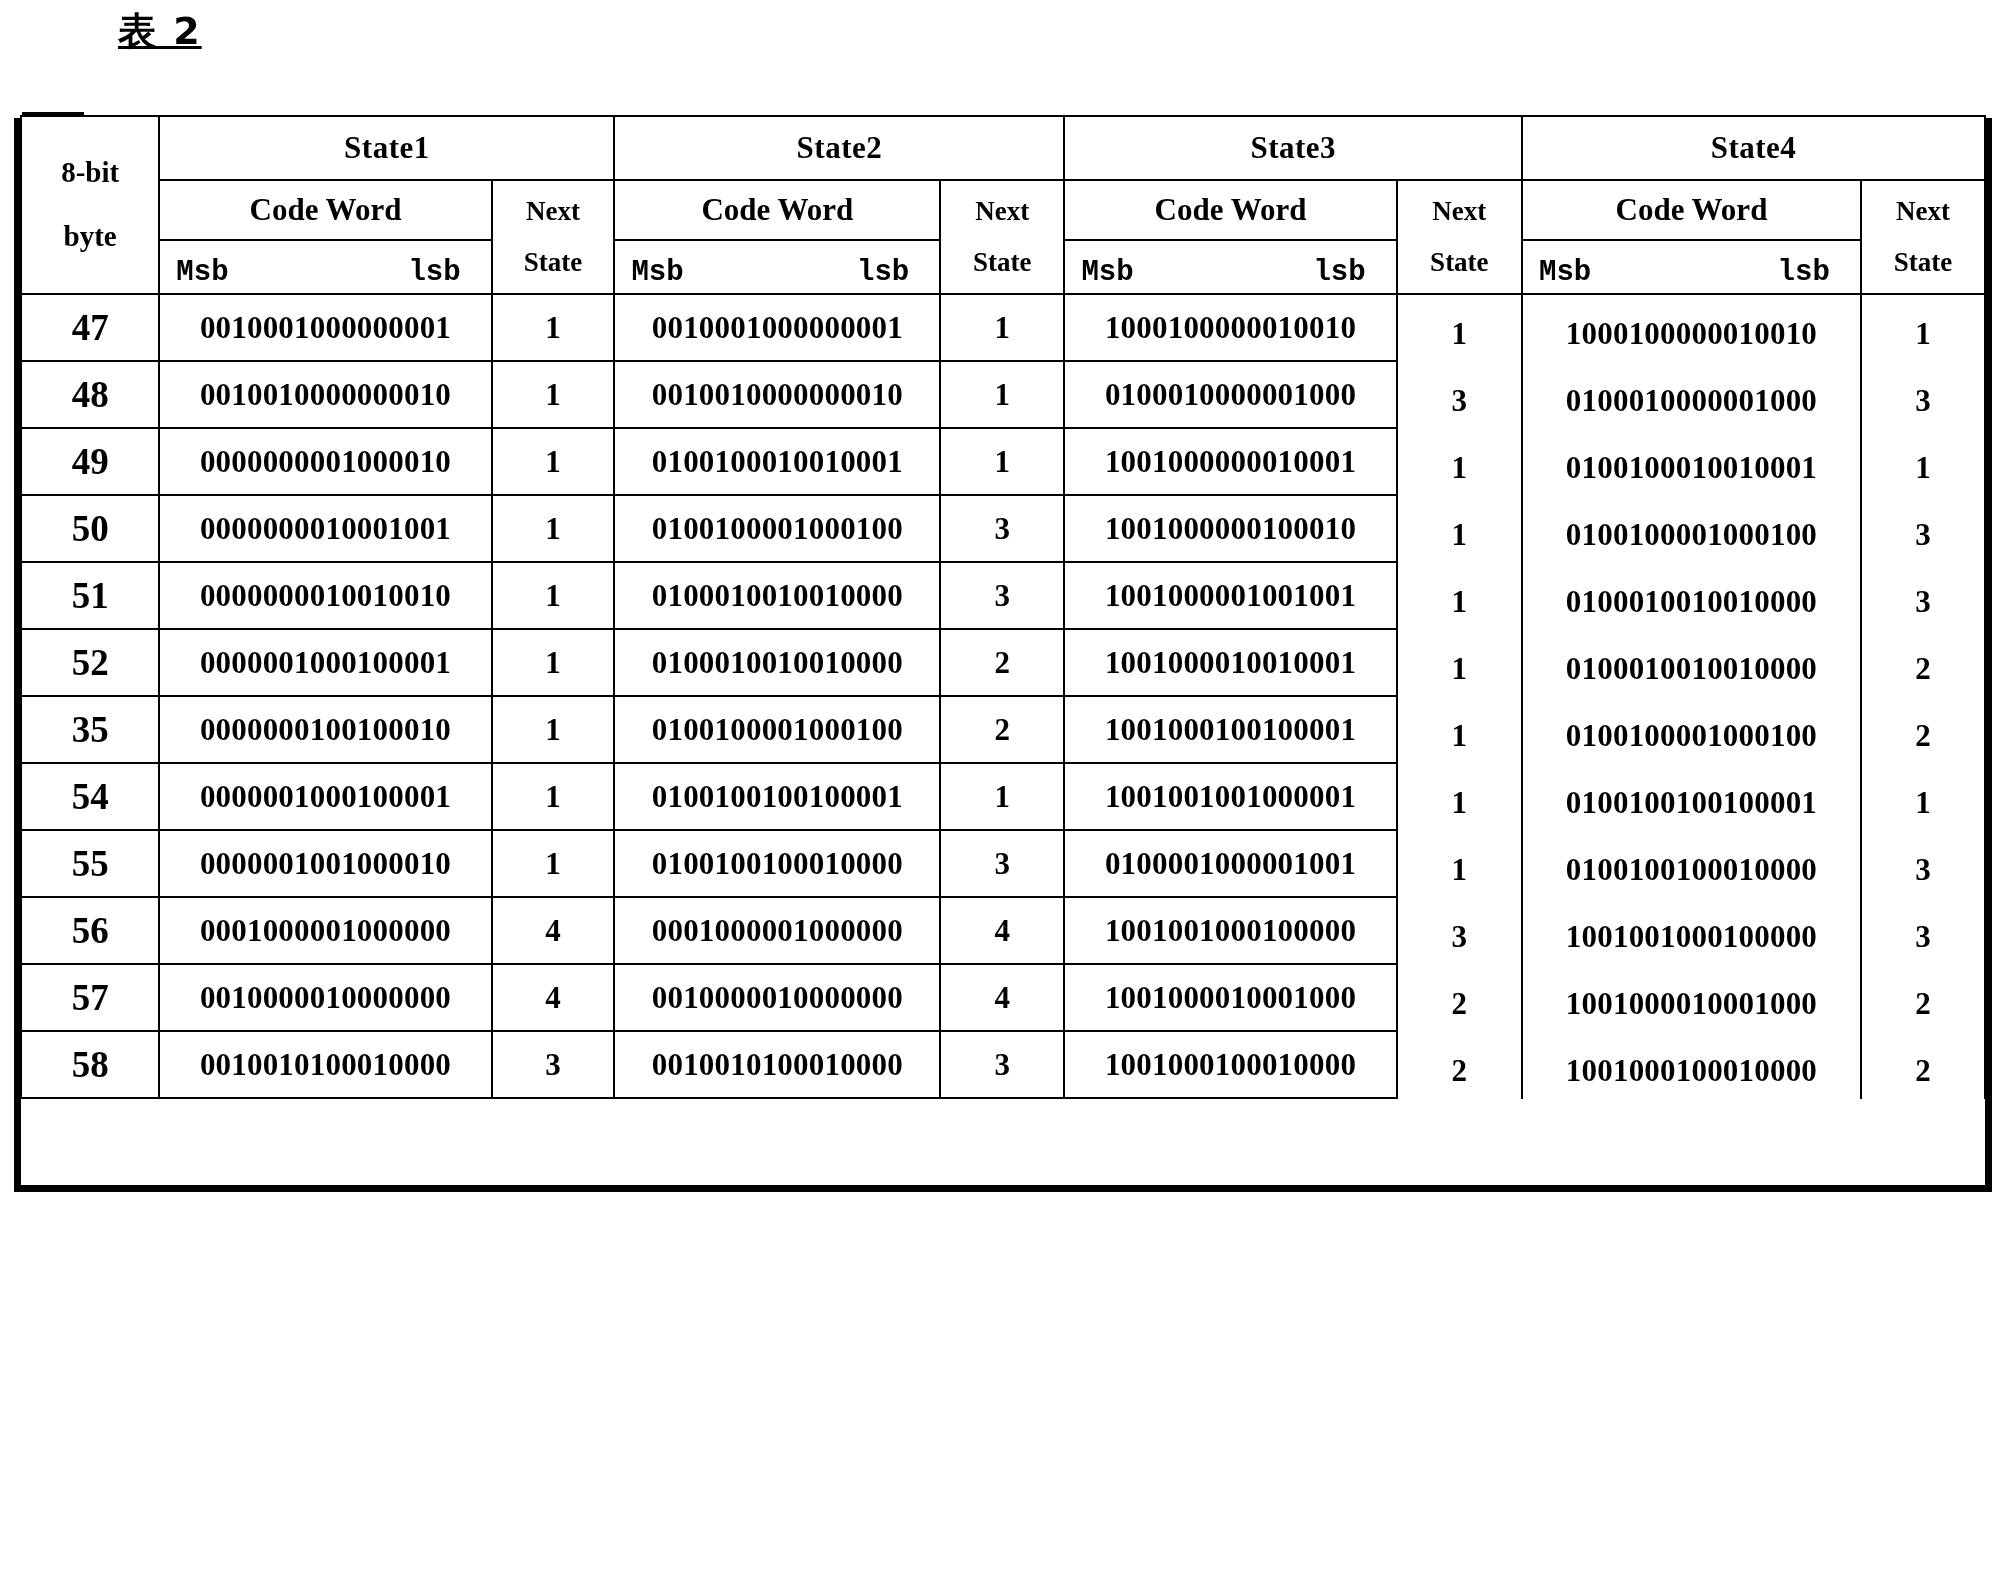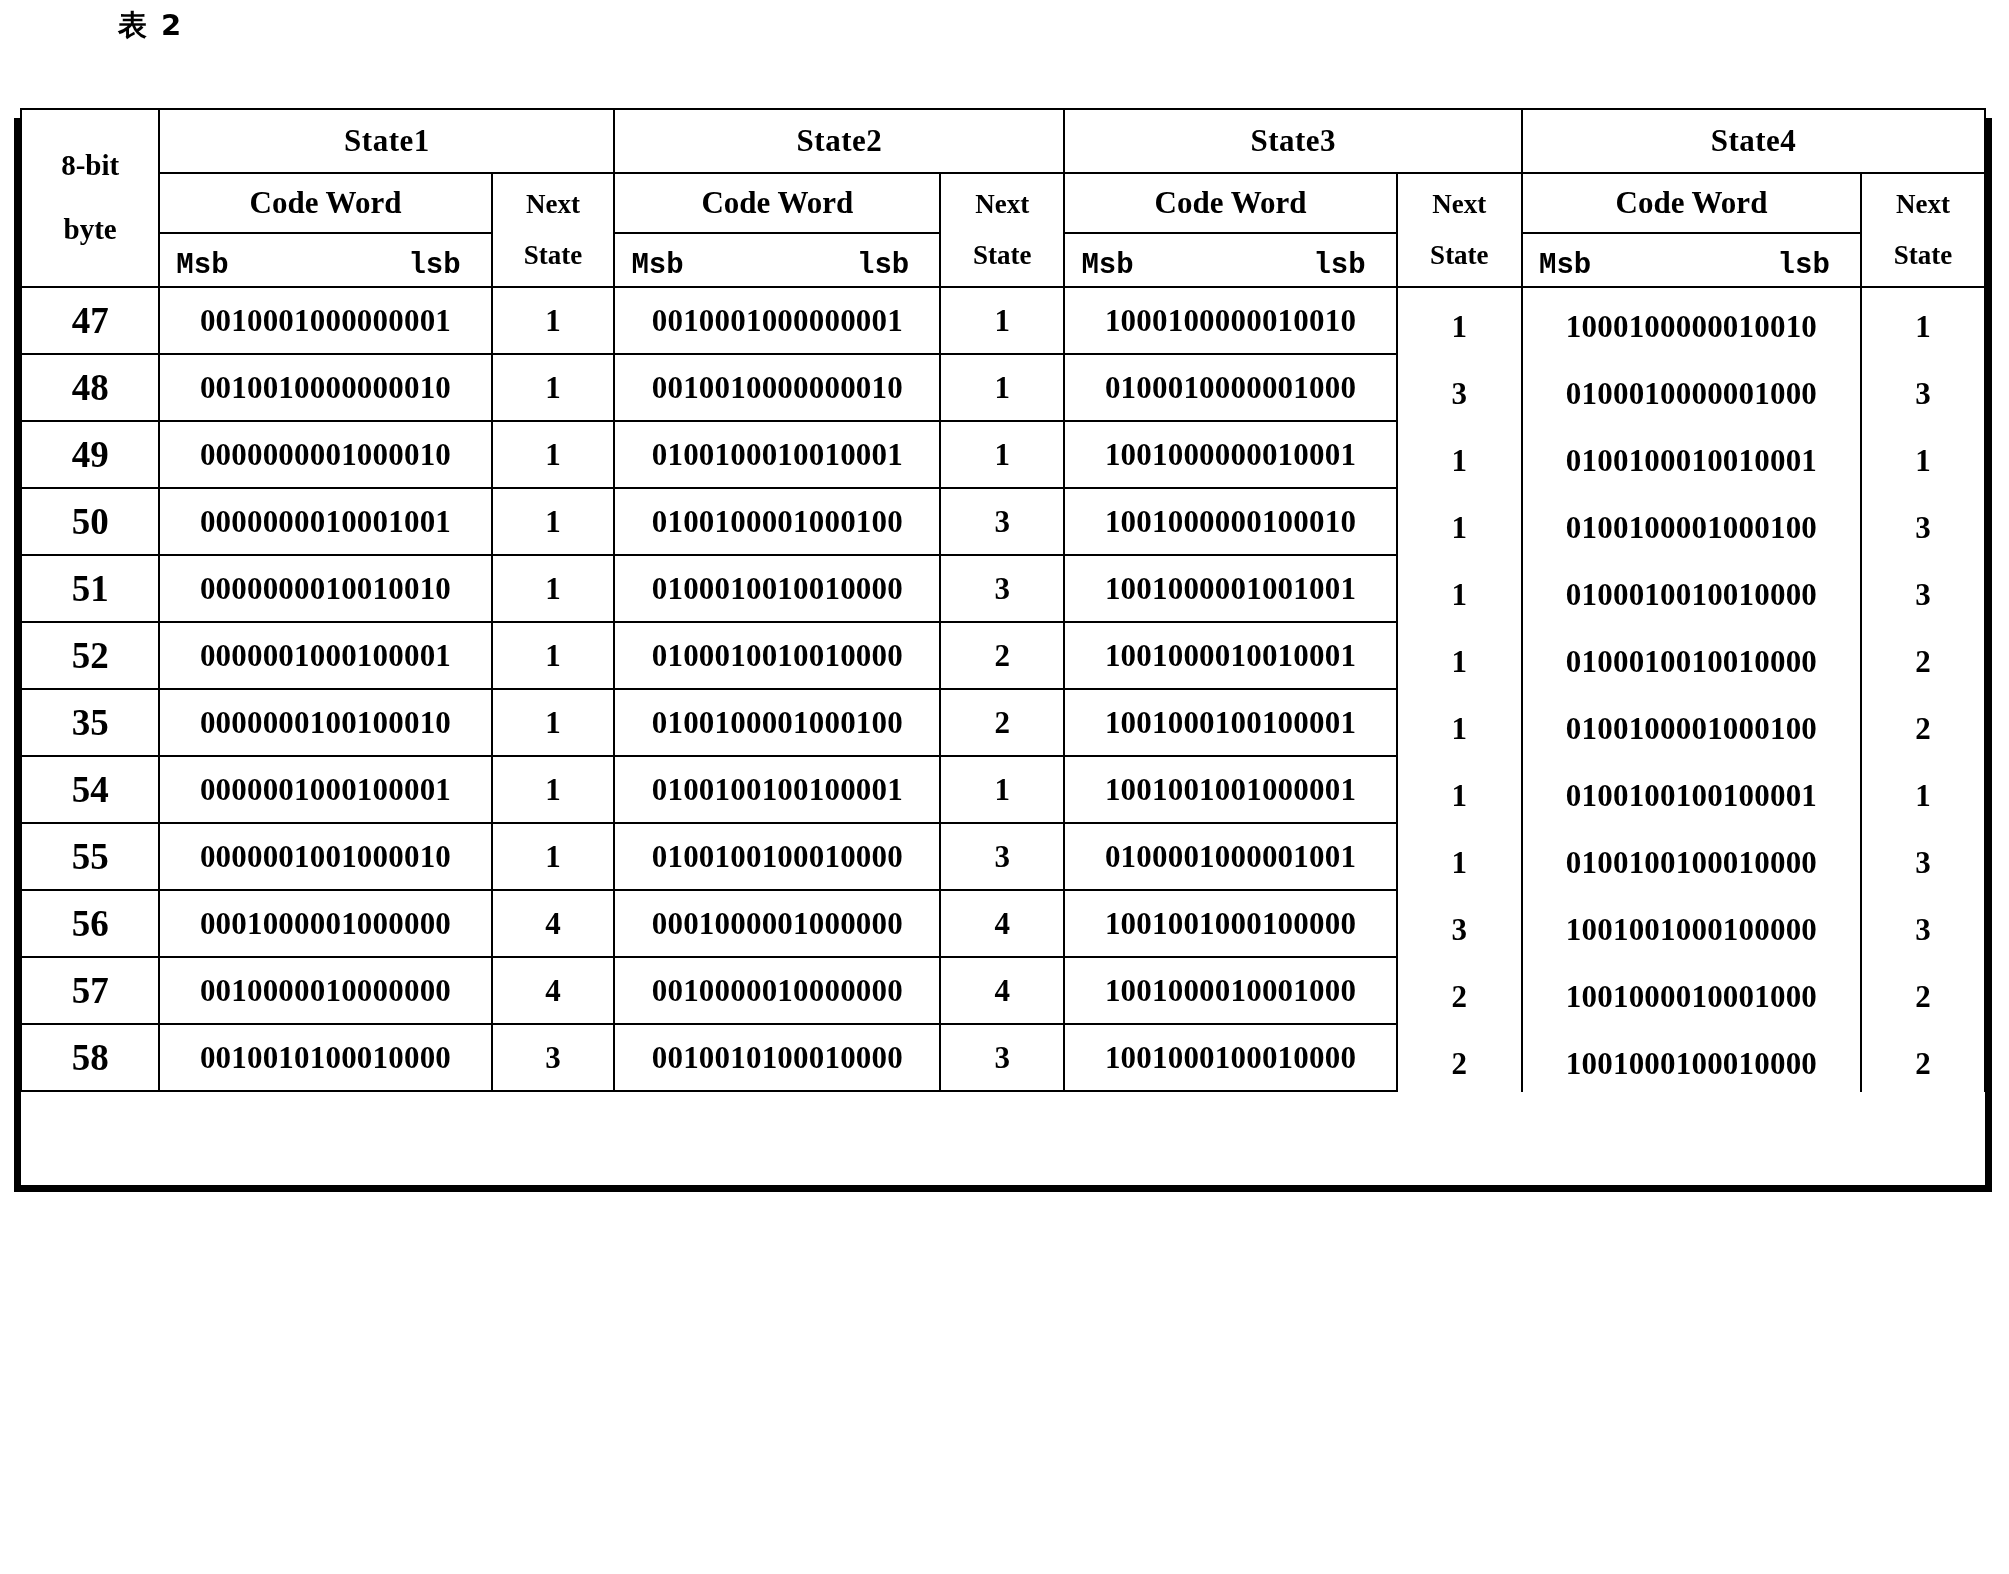--- a/index.html
+++ b/index.html
@@ -14,24 +14,25 @@
     color: #000000;
     position: relative;
     overflow: hidden;
   }
 
   
   .caption {
     position: absolute;
     left: 118px;
     top: 6px;
-    font-size: 29px;
+    font-size: 38px;
     font-weight: bold;
     letter-spacing: 2px;
     font-family: "DejaVu Sans", sans-serif;
+    text-decoration: underline;
   }
   .caption .cjk { font-family: "DejaVu Sans", sans-serif; }
 
   
   .table-frame {
     position: absolute;
     left: 14px;
     top: 118px;
     width: 1978px;
     height: 1074px;
@@ -45,21 +46,21 @@
     left: 22px;
     top: 112px;
     width: 62px;
     height: 4px;
     background: #000;
   }
 
   table.codetable {
     position: absolute;
     left: 20px;
-    top: 108px;
+    top: 115px;
     width: 1966px;
     border-collapse: collapse;
     table-layout: fixed;
     font-family: "Liberation Serif", "DejaVu Serif", serif;
   }
   table.codetable td, table.codetable th {
     border: 2px solid #000;
     padding: 0;
     text-align: center;
     vertical-align: middle;

